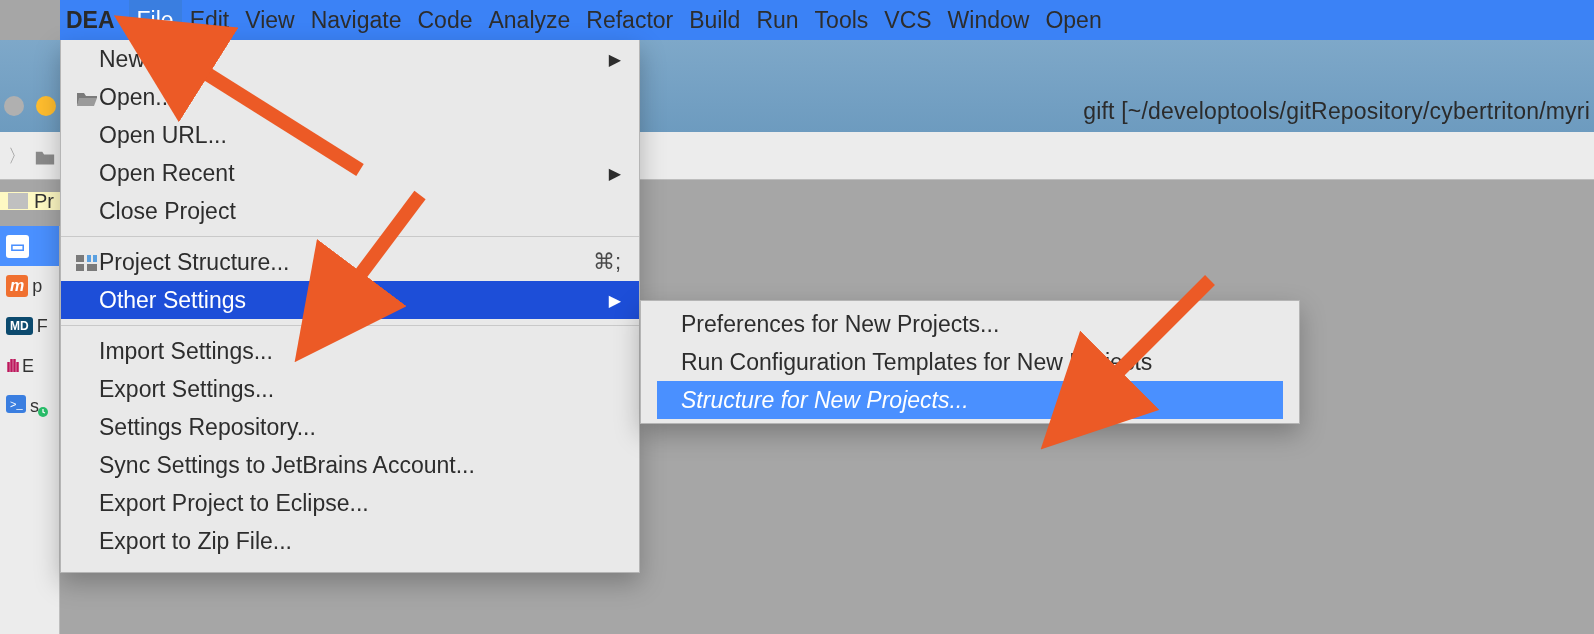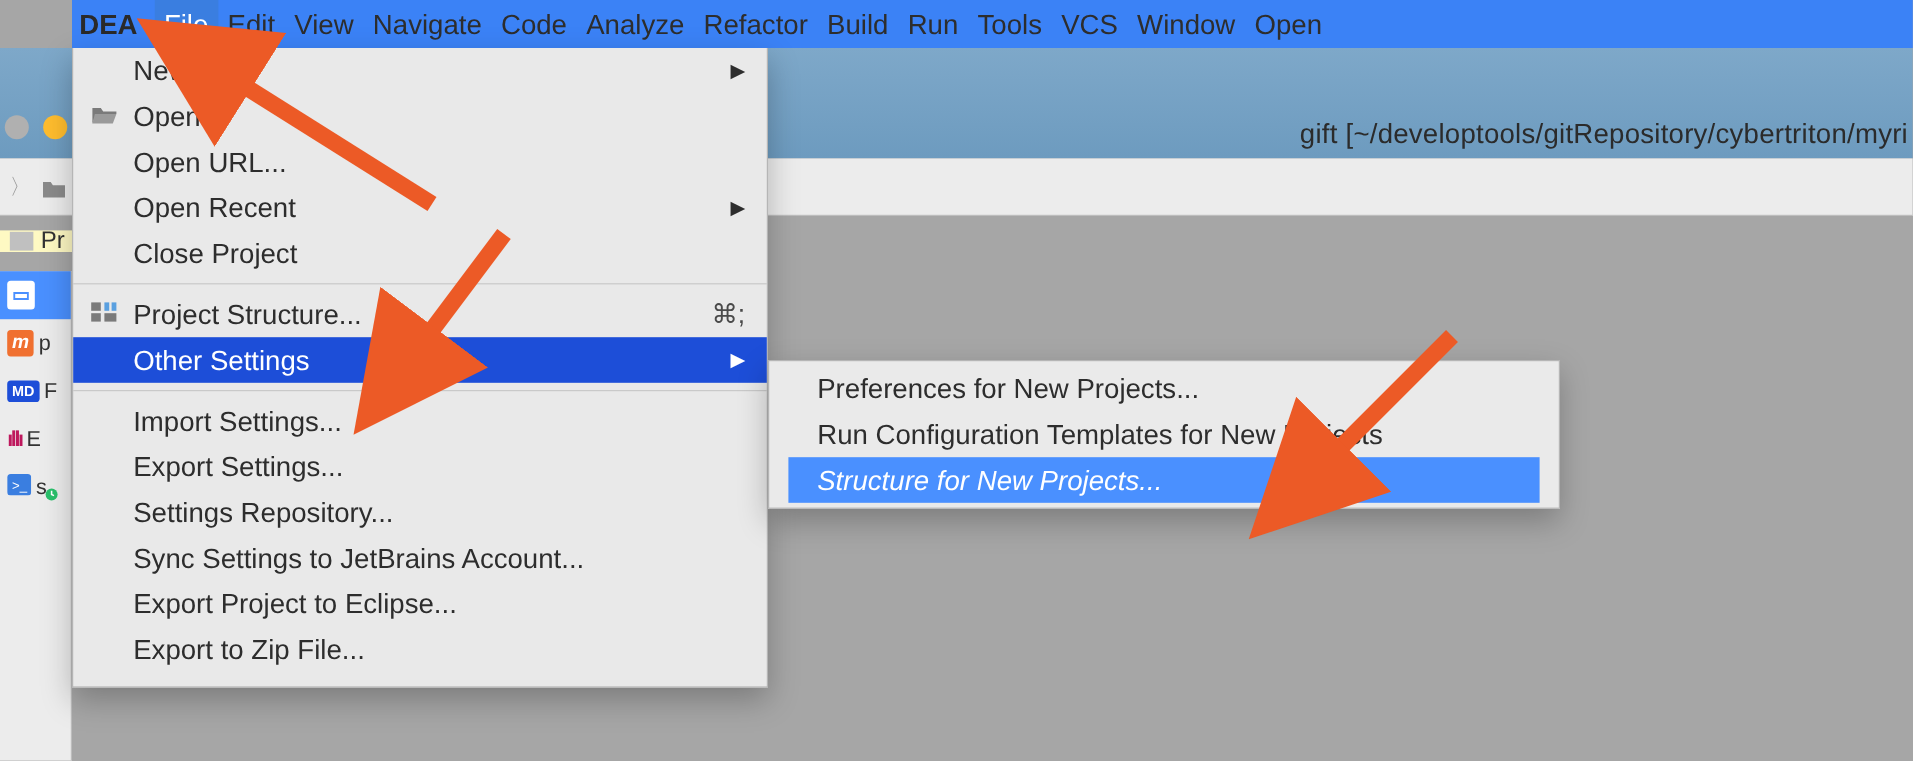--- a/index.html
+++ b/index.html
@@ -28,21 +28,21 @@
   .gutter .gi { height: 40px; display: flex; align-items: center; justify-content: flex-start; padding-left: 6px; font-size: 18px; color: #333; gap: 4px; }
   .gutter .gi.sel { background: #4a90ff; color: #fff; }
   .gutter .badge { font-weight: 700; font-size: 16px; padding: 2px 4px; border-radius: 3px; }
 
   
   .editor { position: absolute; left: 60px; top: 180px; width: 1534px; height: 454px; background: #a6a6a6; }
 
   
   .menu { position: absolute; left: 60px; top: 40px; width: 580px; background: #e9e9e9; border: 1px solid #b5b5b5; border-top: none; box-shadow: 0 10px 24px rgba(0,0,0,0.25); padding-bottom: 12px; }
   .menu .row { height: 38px; display: flex; align-items: center; padding: 0 18px 0 14px; font-size: 23px; color: #2d2d2d; position: relative; }
-  .menu .row .mlabel { flex: 1; display: flex; gap: 12px; }
+  .menu .row .mlabel { flex: 1; display: flex; align-items: center; }
   .menu .row .sc { color: #4a4a4a; font-size: 22px; }
   .menu .row .arrow { color: #2d2d2d; font-size: 16px; }
   .menu .row.sel { background: #1d4ed8; color: #fff; }
   .menu .row.sel .arrow { color: #fff; }
   .menu .sep { height: 1px; background: #c9c9c9; margin: 6px 0; }
   .menuicon { width: 24px; height: 20px; display: inline-block; flex-shrink:0; }
 
   
   .submenu { position: absolute; left: 640px; top: 300px; width: 660px; background: #eaeaea; border: 1px solid #b5b5b5; box-shadow: 0 10px 24px rgba(0,0,0,0.25); padding: 4px 16px; }
   .submenu .row { height: 38px; display: flex; align-items: center; padding: 0 24px; font-size: 23px; color: #2d2d2d; }
@@ -130,21 +130,21 @@
 
 <div class="gutter" style="top:226px; height:408px">
   <div class="gi sel">
     <span class="badge" style="background:#fff; color:#4a90ff">▭</span>
   </div>
   <div class="gi">
     <span class="badge" style="background:#f07030; color:#fff; font-style:italic">m</span>
     <span>p</span>
   </div>
   <div class="gi">
-    <span class="badge" style="background:#1d4ed8; color:#fff; font-size:12px">MD</span>
+    <span class="badge" style="background:#0c4a6e; color:#fff; font-size:12px">MD</span>
     <span>F</span>
   </div>
   <div class="gi">
     <span style="color:#be185d; letter-spacing:-2px; font-weight:700">ıllı</span>
     <span>E</span>
   </div>
   <div class="gi">
     <span>
       <svg width="20" height="18">
           <rect width="20" height="18" rx="3" fill="#3a7ee0"></rect>

